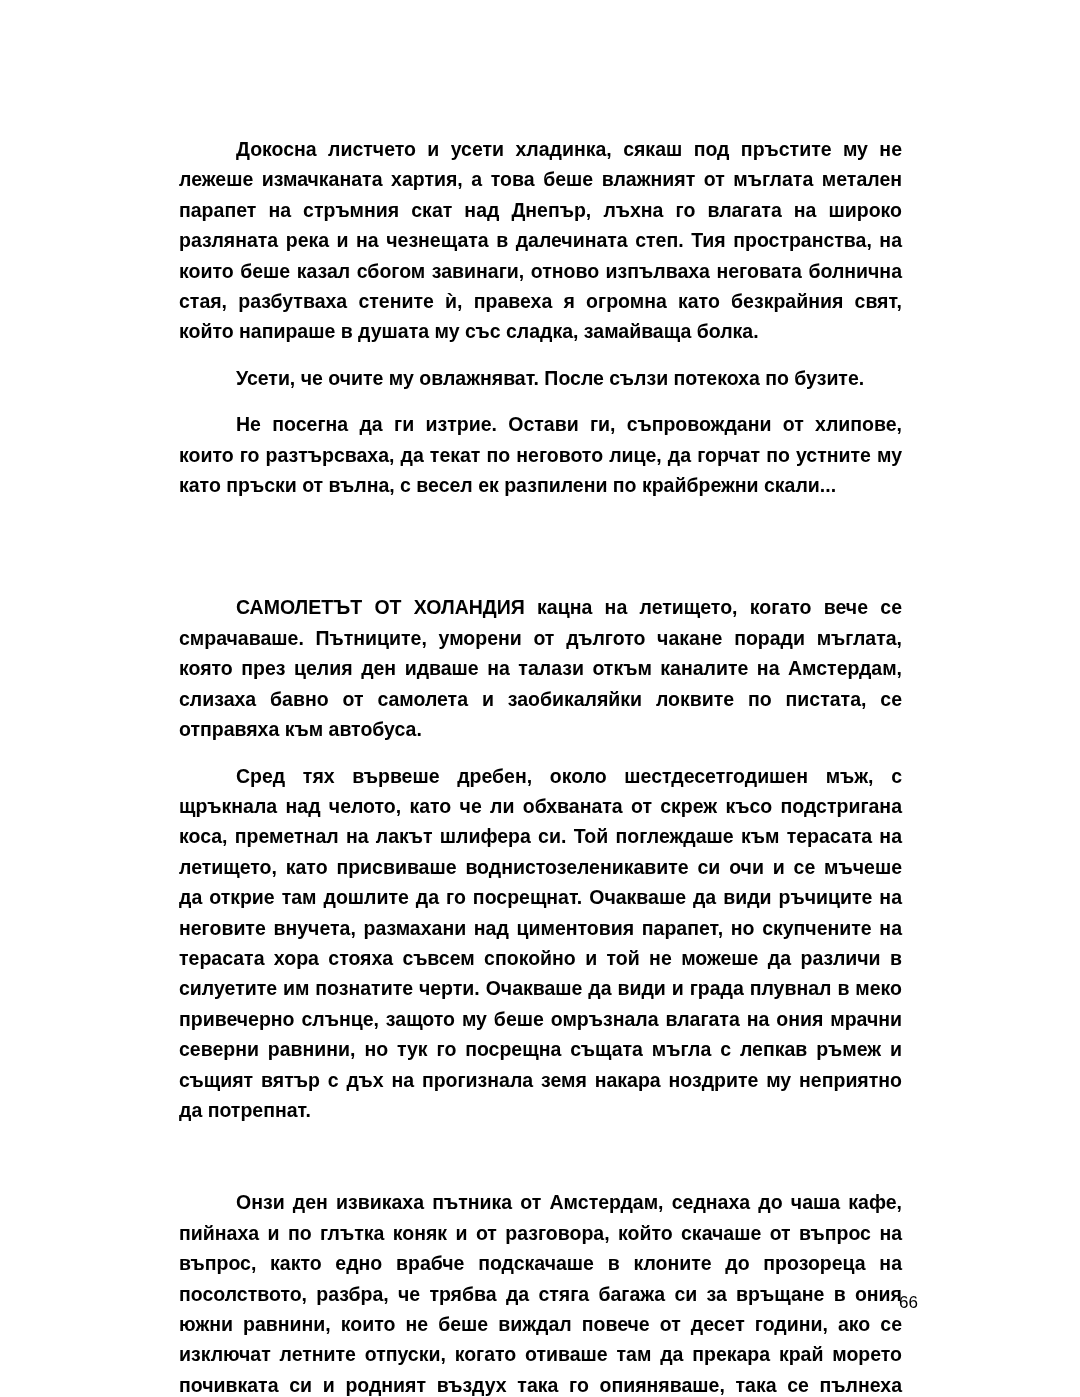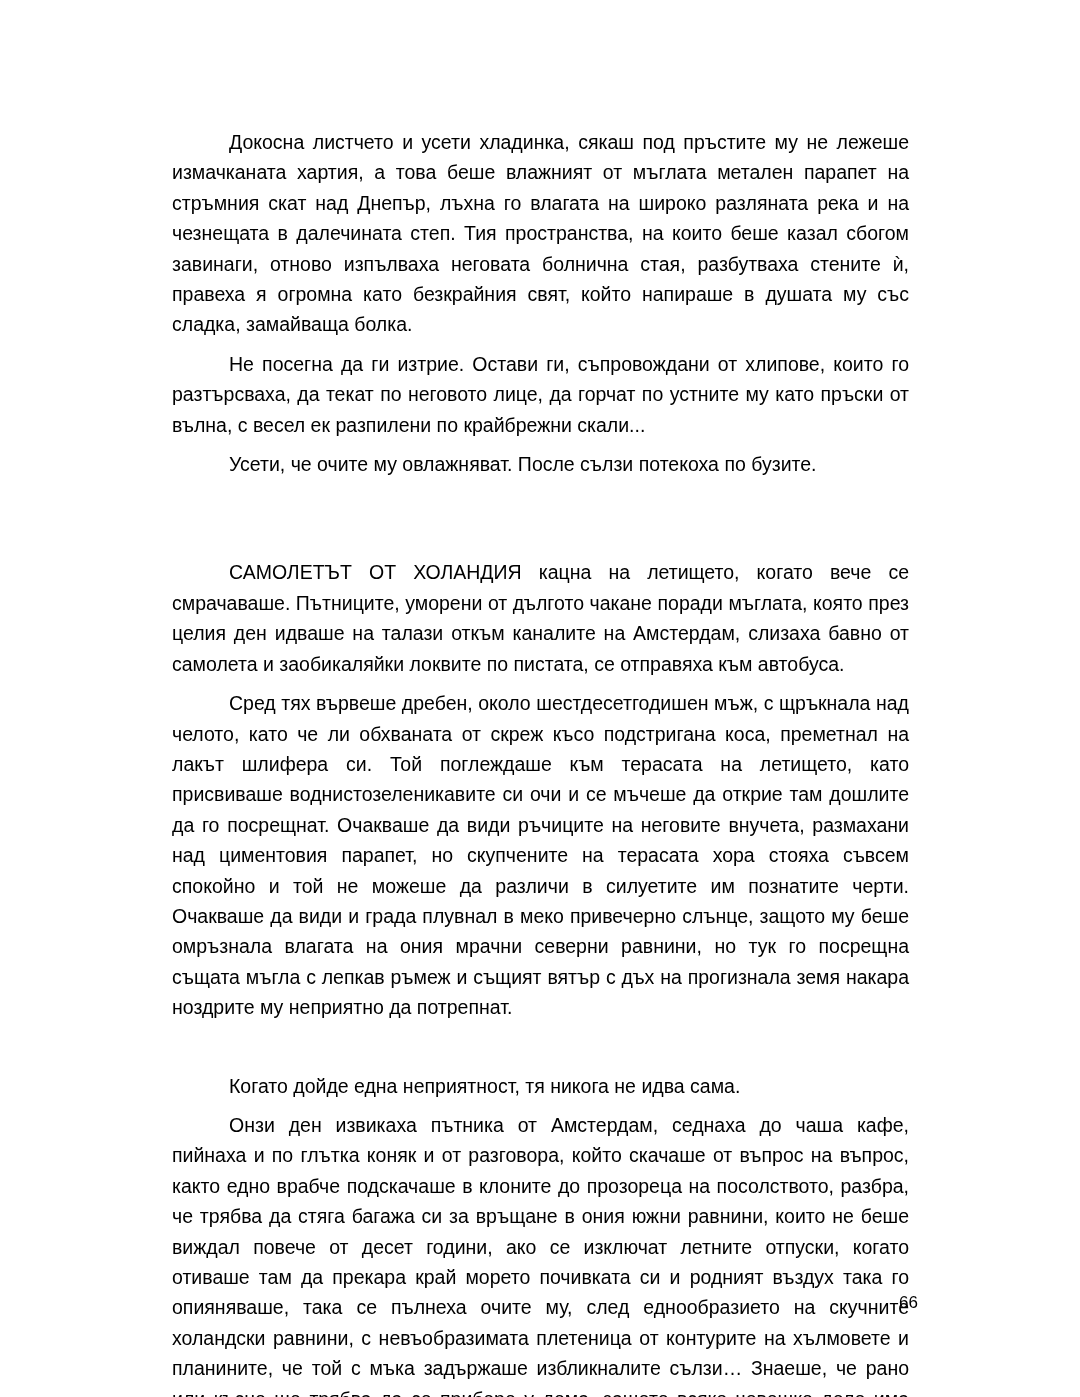--- a/index.html
+++ b/index.html
@@ -24,24 +24,25 @@
     position: absolute;
     left: 163px;
     top: 118px;
     width: 755px;
   }
   .para {
     font-size: 19.5px;
     line-height: 30.4px;
     text-align: justify;
     text-justify: inter-word;
-    margin: 9px;
+    margin: 16px;
     text-indent: 57px;
     hyphens: none;
     word-spacing: 0px;
+    font-weight: bold;
   }
   .gap-block {
     height: 60px;
   }
   .gap-small {
     height: 30px;
   }
   .page-number {
     position: absolute;
     right: 162px;
@@ -52,30 +53,29 @@
   }
 </style>
 </head>
 <body>
 
 <div class="page">
 
   <div class="content">
 
     <p class="para">Докосна листчето и усети хладинка, сякаш под пръстите му не лежеше измачканата хартия, а това беше влажният от мъглата метален парапет на стръмния скат над Днепър, лъхна го влагата на широко разляната река и на чезнещата в далечината степ. Тия пространства, на които беше казал сбогом завинаги, отново изпълваха неговата болнична стая, разбутваха стените ѝ, правеха я огромна като безкрайния свят, който напираше в душата му със сладка, замайваща болка.</p>
+    <p class="para">Усети, че очите му овлажняват. После сълзи потекоха по бузите.</p>
     <p class="para">Не посегна да ги изтрие. Остави ги, съпровождани от хлипове, които го разтърсваха, да текат по неговото лице, да горчат по устните му като пръски от вълна, с весел ек разпилени по крайбрежни скали...</p>
-    <p class="para">Усети, че очите му овлажняват. После сълзи потекоха по бузите.</p>
 
     <div class="gap-block"></div>
 
     <p class="para">САМОЛЕТЪТ ОТ ХОЛАНДИЯ кацна на летището, когато вече се смрачаваше. Пътниците, уморени от дългото чакане поради мъглата, която през целия ден идваше на талази откъм каналите на Амстердам, слизаха бавно от самолета и заобикаляйки локвите по пистата, се отправяха към автобуса.</p>
     <p class="para">Сред тях вървеше дребен, около шестдесетгодишен мъж, с щръкнала над челото, като че ли обхваната от скреж късо подстригана коса, преметнал на лакът шлифера си. Той поглеждаше към терасата на летището, като присвиваше воднистозеленикавите си очи и се мъчеше да открие там дошлите да го посрещнат. Очакваше да види ръчиците на неговите внучета, размахани над циментовия парапет, но скупчените на терасата хора стояха съвсем спокойно и той не можеше да различи в силуетите им познатите черти. Очакваше да види и града плувнал в меко привечерно слънце, защото му беше омръзнала влагата на ония мрачни северни равнини, но тук го посрещна същата мъгла с лепкав ръмеж и същият вятър с дъх на прогизнала земя накара ноздрите му неприятно да потрепнат.</p>
 
     <div class="gap-small"></div>
 
-    <p class="para">Когато дойде една неприятност, тя никога не идва сама.</p>
     <p class="para">Онзи ден извикаха пътника от Амстердам, седнаха до чаша кафе, пийнаха и по глътка коняк и от разговора, който скачаше от въпрос на въпрос, както едно врабче подскачаше в клоните до прозореца на посолството, разбра, че трябва да стяга багажа си за връщане в ония южни равнини, които не беше виждал повече от десет години, ако се изключат летните отпуски, когато отиваше там да прекара край морето почивката си и родният въздух така го опияняваше, така се пълнеха очите му, след еднообразието на скучните холандски равнини, с невъобразимата плетеница от контурите на хълмовете и планините, че той с мъка задържаше избликналите сълзи… Знаеше, че рано или късно ще трябва да се прибере у дома, защото всяко човешко дело има своя край, но не се надяваше, че това ще стане така неочаквано.</p>
 
   </div>
 
   <div class="page-number">66</div>
 
 </div>
 
 </body></html>

